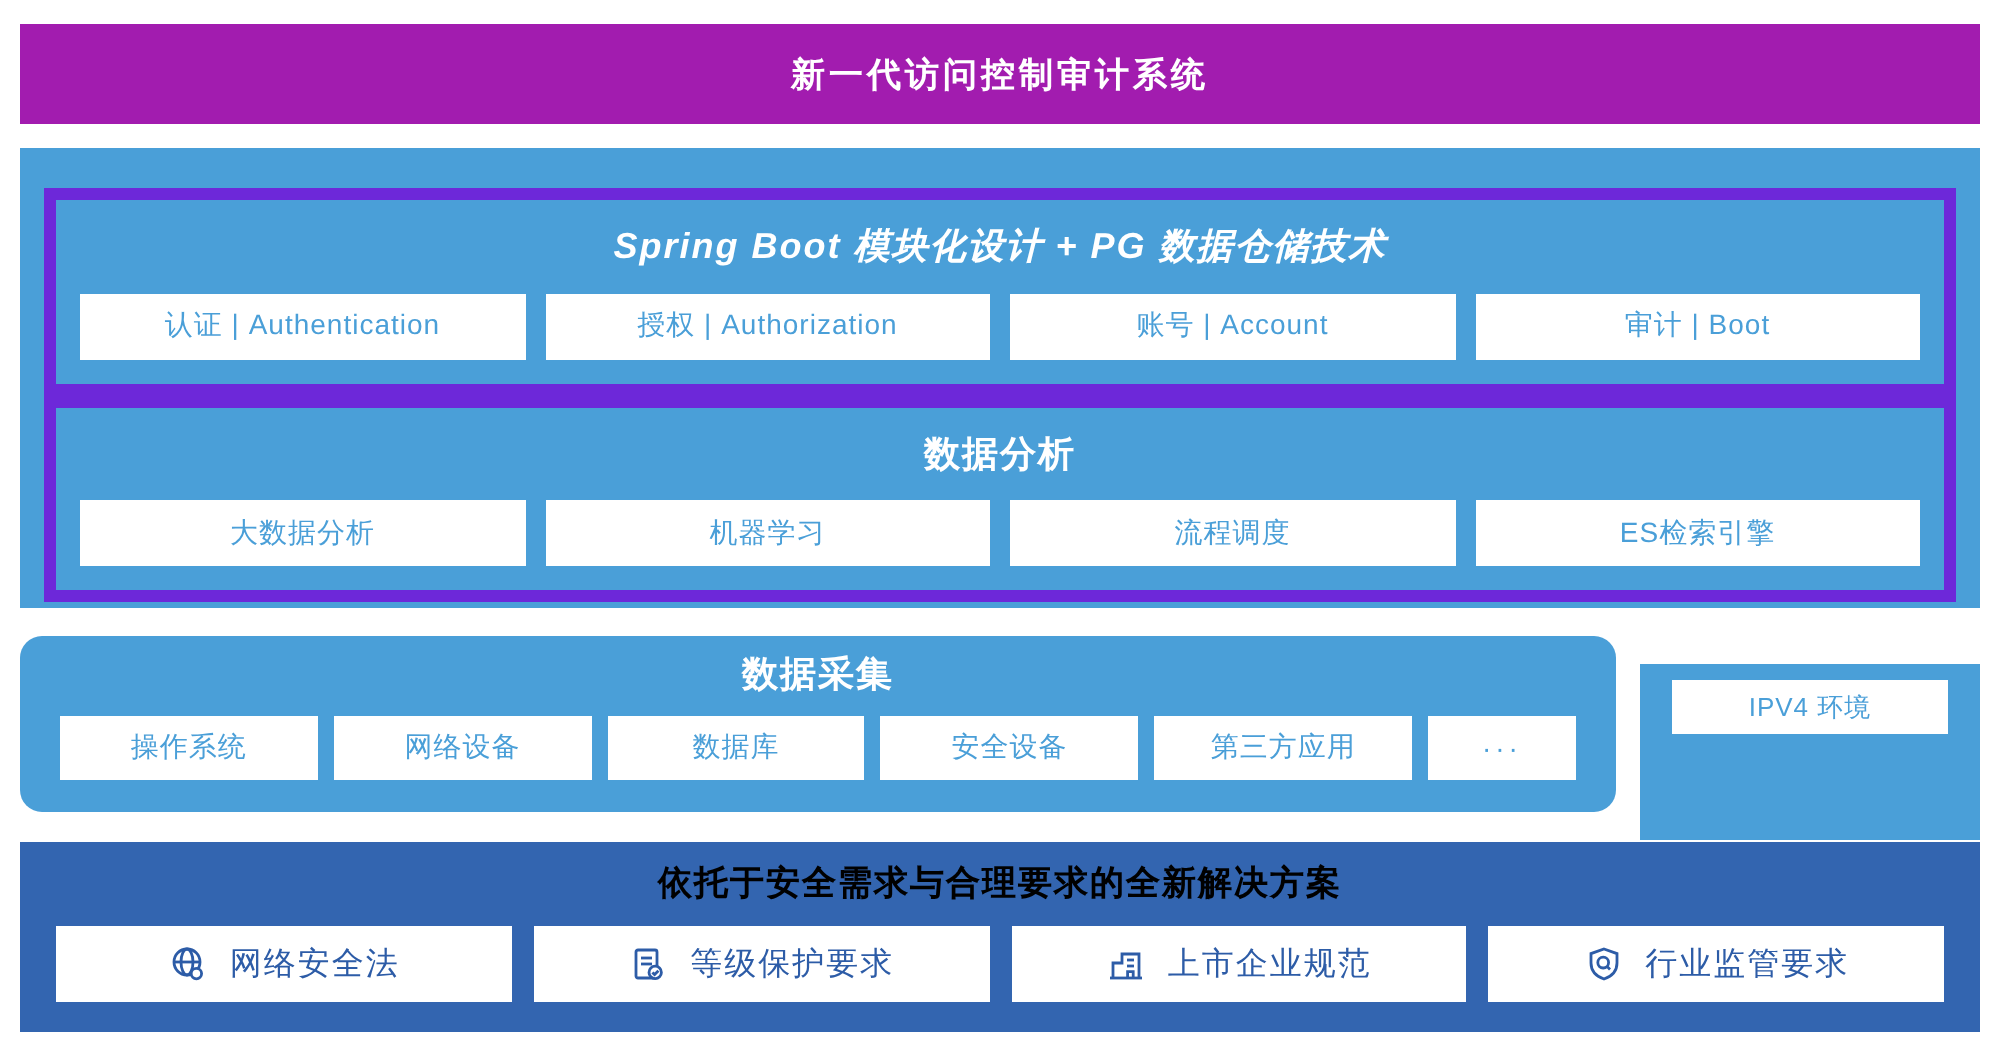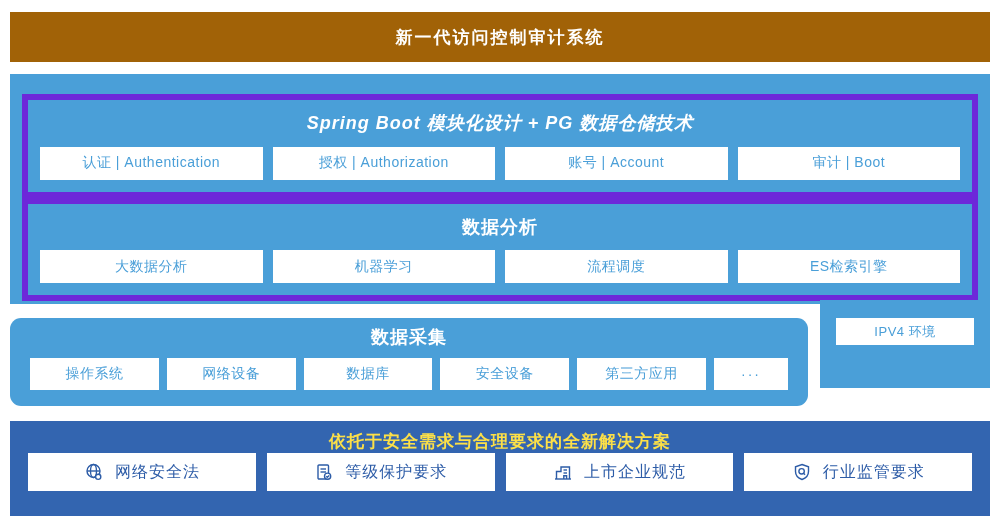--- a/index.html
+++ b/index.html
@@ -10,21 +10,21 @@
     height: 529px;
     background: #ffffff;
     overflow: hidden;
   }
 
   
   .top-banner {
     position: absolute;
     left: 10px; top: 12px;
     width: 980px; height: 50px;
-    background: #a16207;
+    background: #a21caf;
     display: flex; align-items: center; justify-content: center;
   }
   .top-banner .title {
     color: #ffffff; font-size: 17px; font-weight: bold; letter-spacing: 2px;
   }
 
   
   .main-panel {
     position: absolute;
     left: 10px; top: 74px;
@@ -62,43 +62,43 @@
     color: #ffffff; text-align: center; font-size: 18px; font-weight: bold;
     margin-bottom: 9px; letter-spacing: 1px;
   }
   .collect-row { display: flex; gap: 8px; }
   .collect-row .white-box { height: 32px; font-size: 14px; }
   .collect-row .white-box.small { flex: 0 0 74px; letter-spacing: 2px; }
 
   
   .env-panel {
     position: absolute;
-    left: 820px; top: 300px;
+    left: 820px; top: 332px;
     width: 170px; height: 88px;
     background: #4a9fd8;
-    padding: 18px 16px;
+    padding: 8px 16px;
     display: flex; flex-direction: column; justify-content: space-between;
   }
   .env-box {
     background: #ffffff; height: 27px;
     display: flex; align-items: center; justify-content: center;
     color: #4a9fd8; font-size: 13px; letter-spacing: 0.5px;
   }
 
   
   .solution-band {
     position: absolute;
     left: 10px; top: 421px;
     width: 980px; height: 95px;
     background: #3365b0;
     padding: 9px 18px 14px;
   }
   .solution-title {
-    color: #fde047; text-align: center; font-size: 17px; font-weight: bold;
-    letter-spacing: 1px;
+    color: #000000; text-align: center; font-size: 17px; font-weight: bold;
+    margin-bottom: 10px; letter-spacing: 1px;
   }
   .solution-row { display: flex; gap: 11px; }
   .solution-box {
     flex: 1; background: #ffffff; height: 38px;
     display: flex; align-items: center; justify-content: center; gap: 11px;
     color: #2d5ca7; font-size: 16px; letter-spacing: 1px;
   }
   .solution-box svg { display: block; }
 </style>
 </head>

